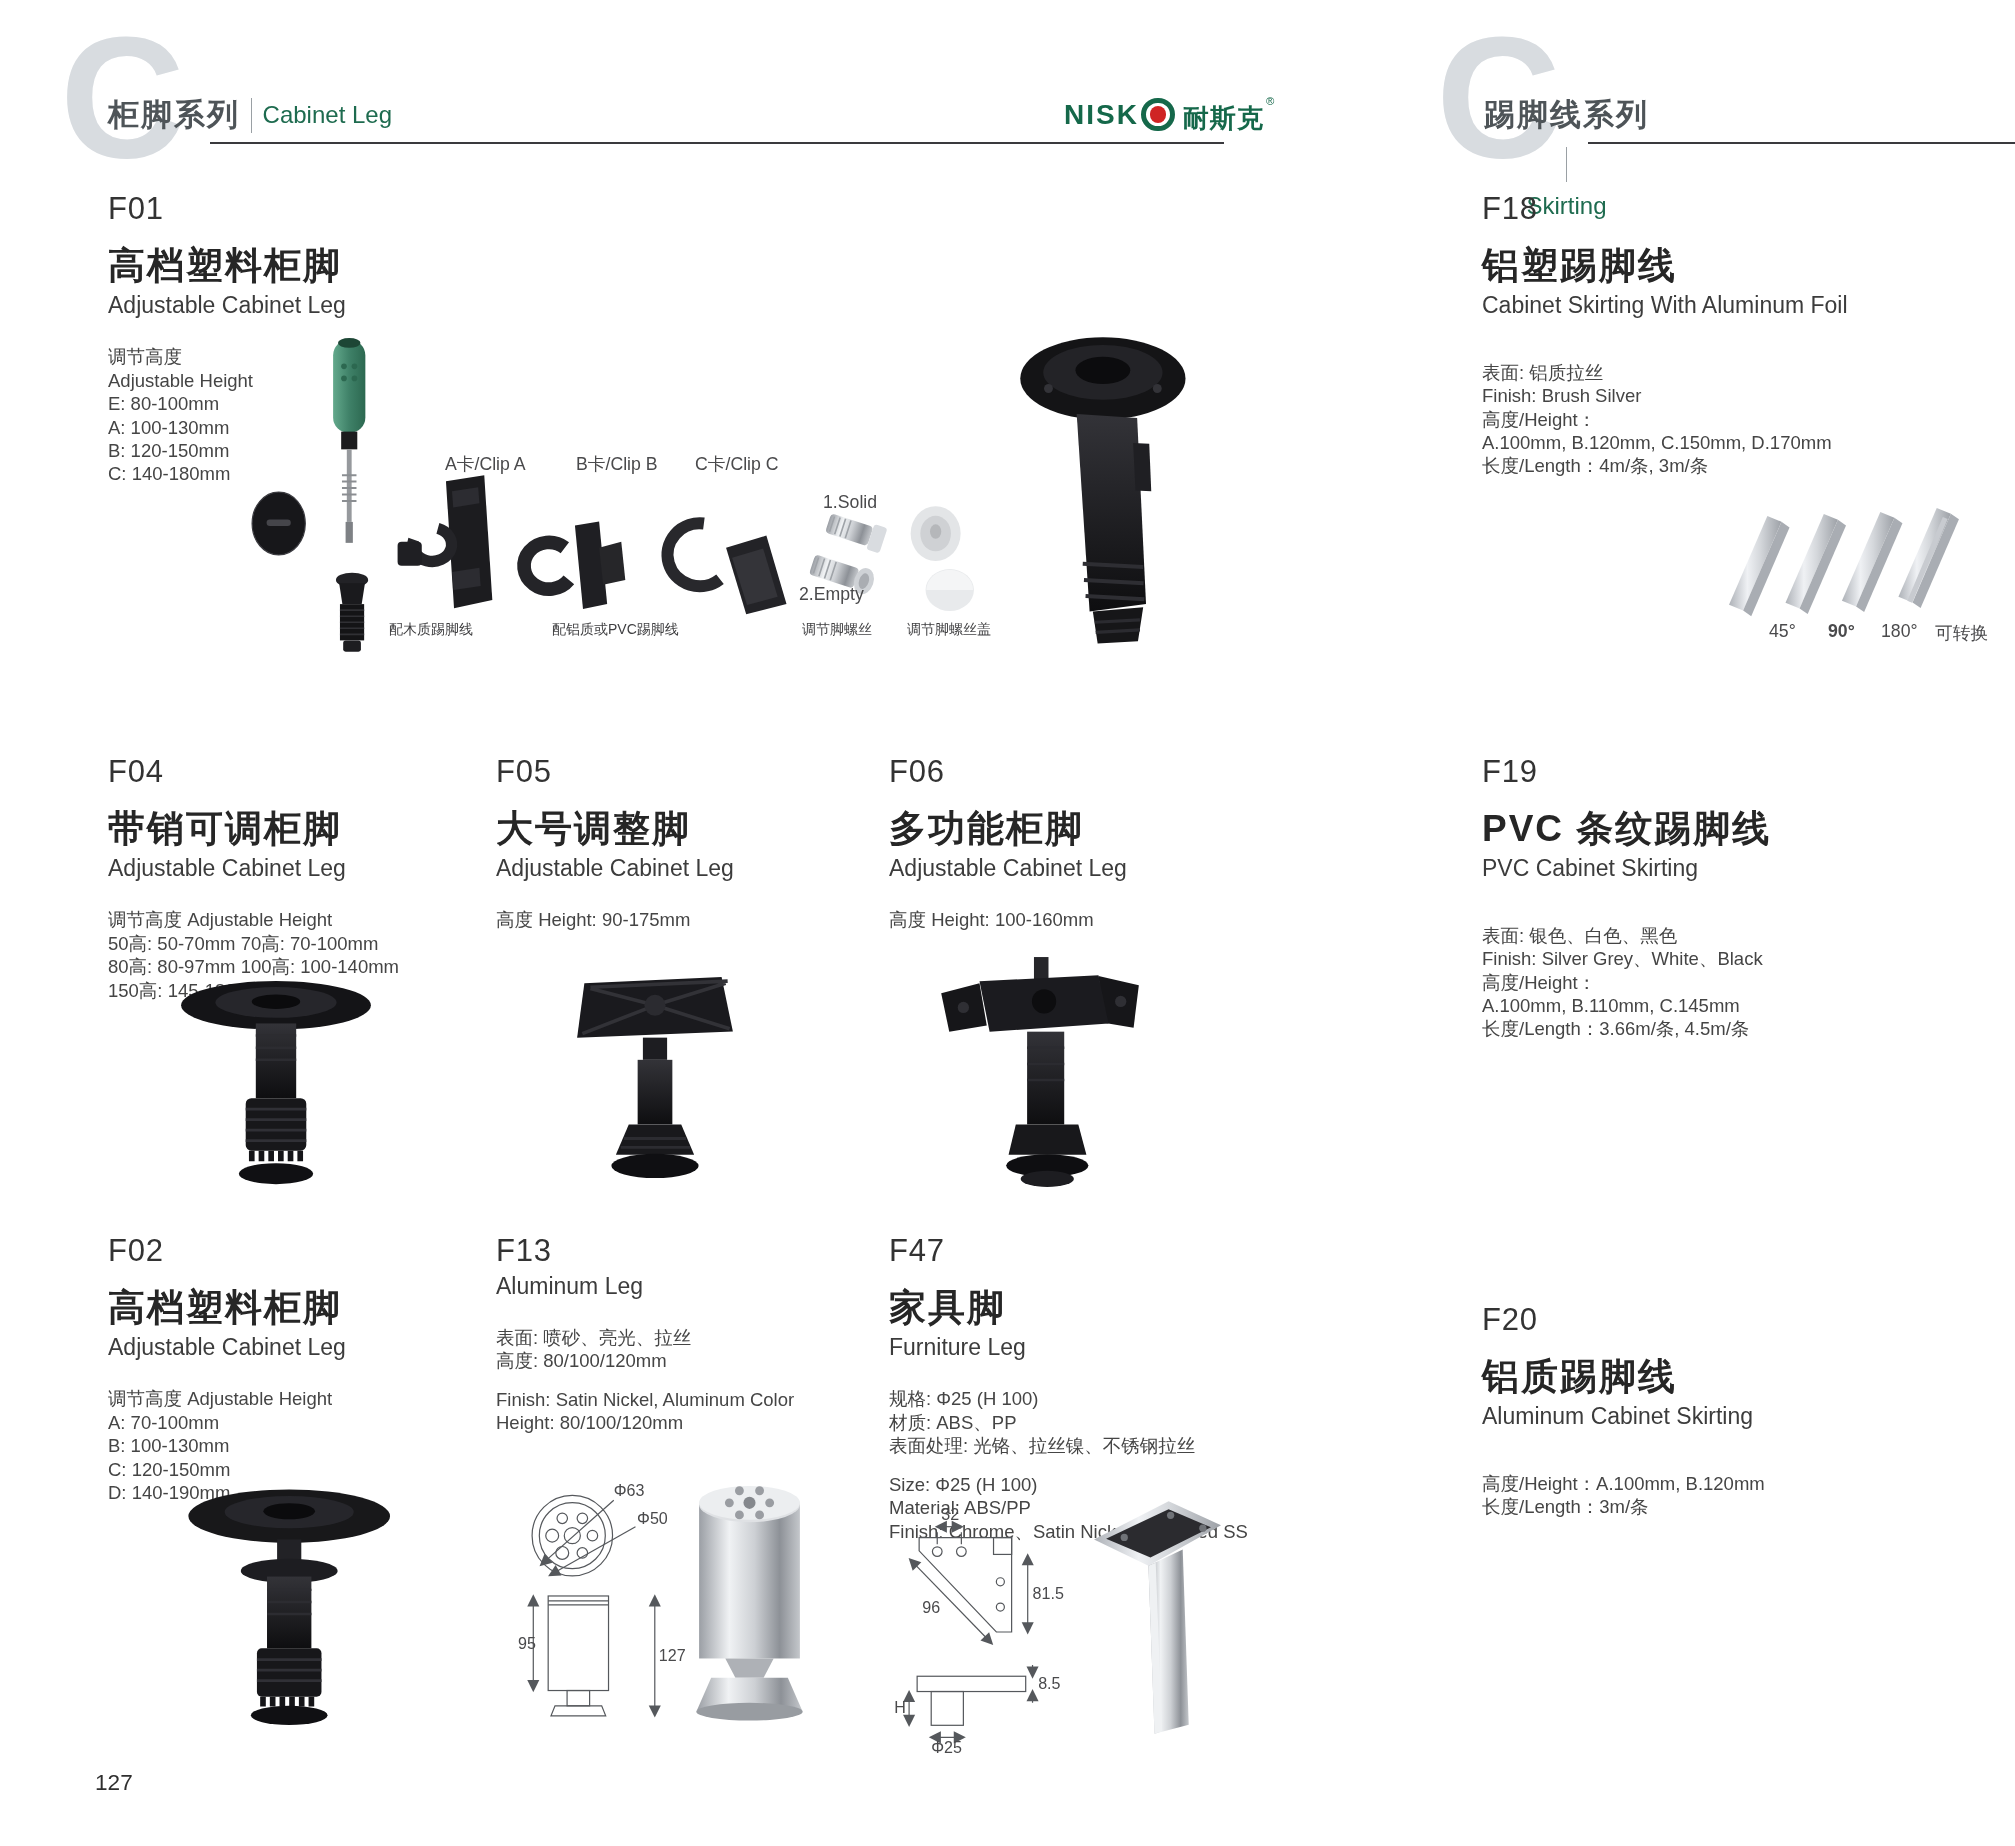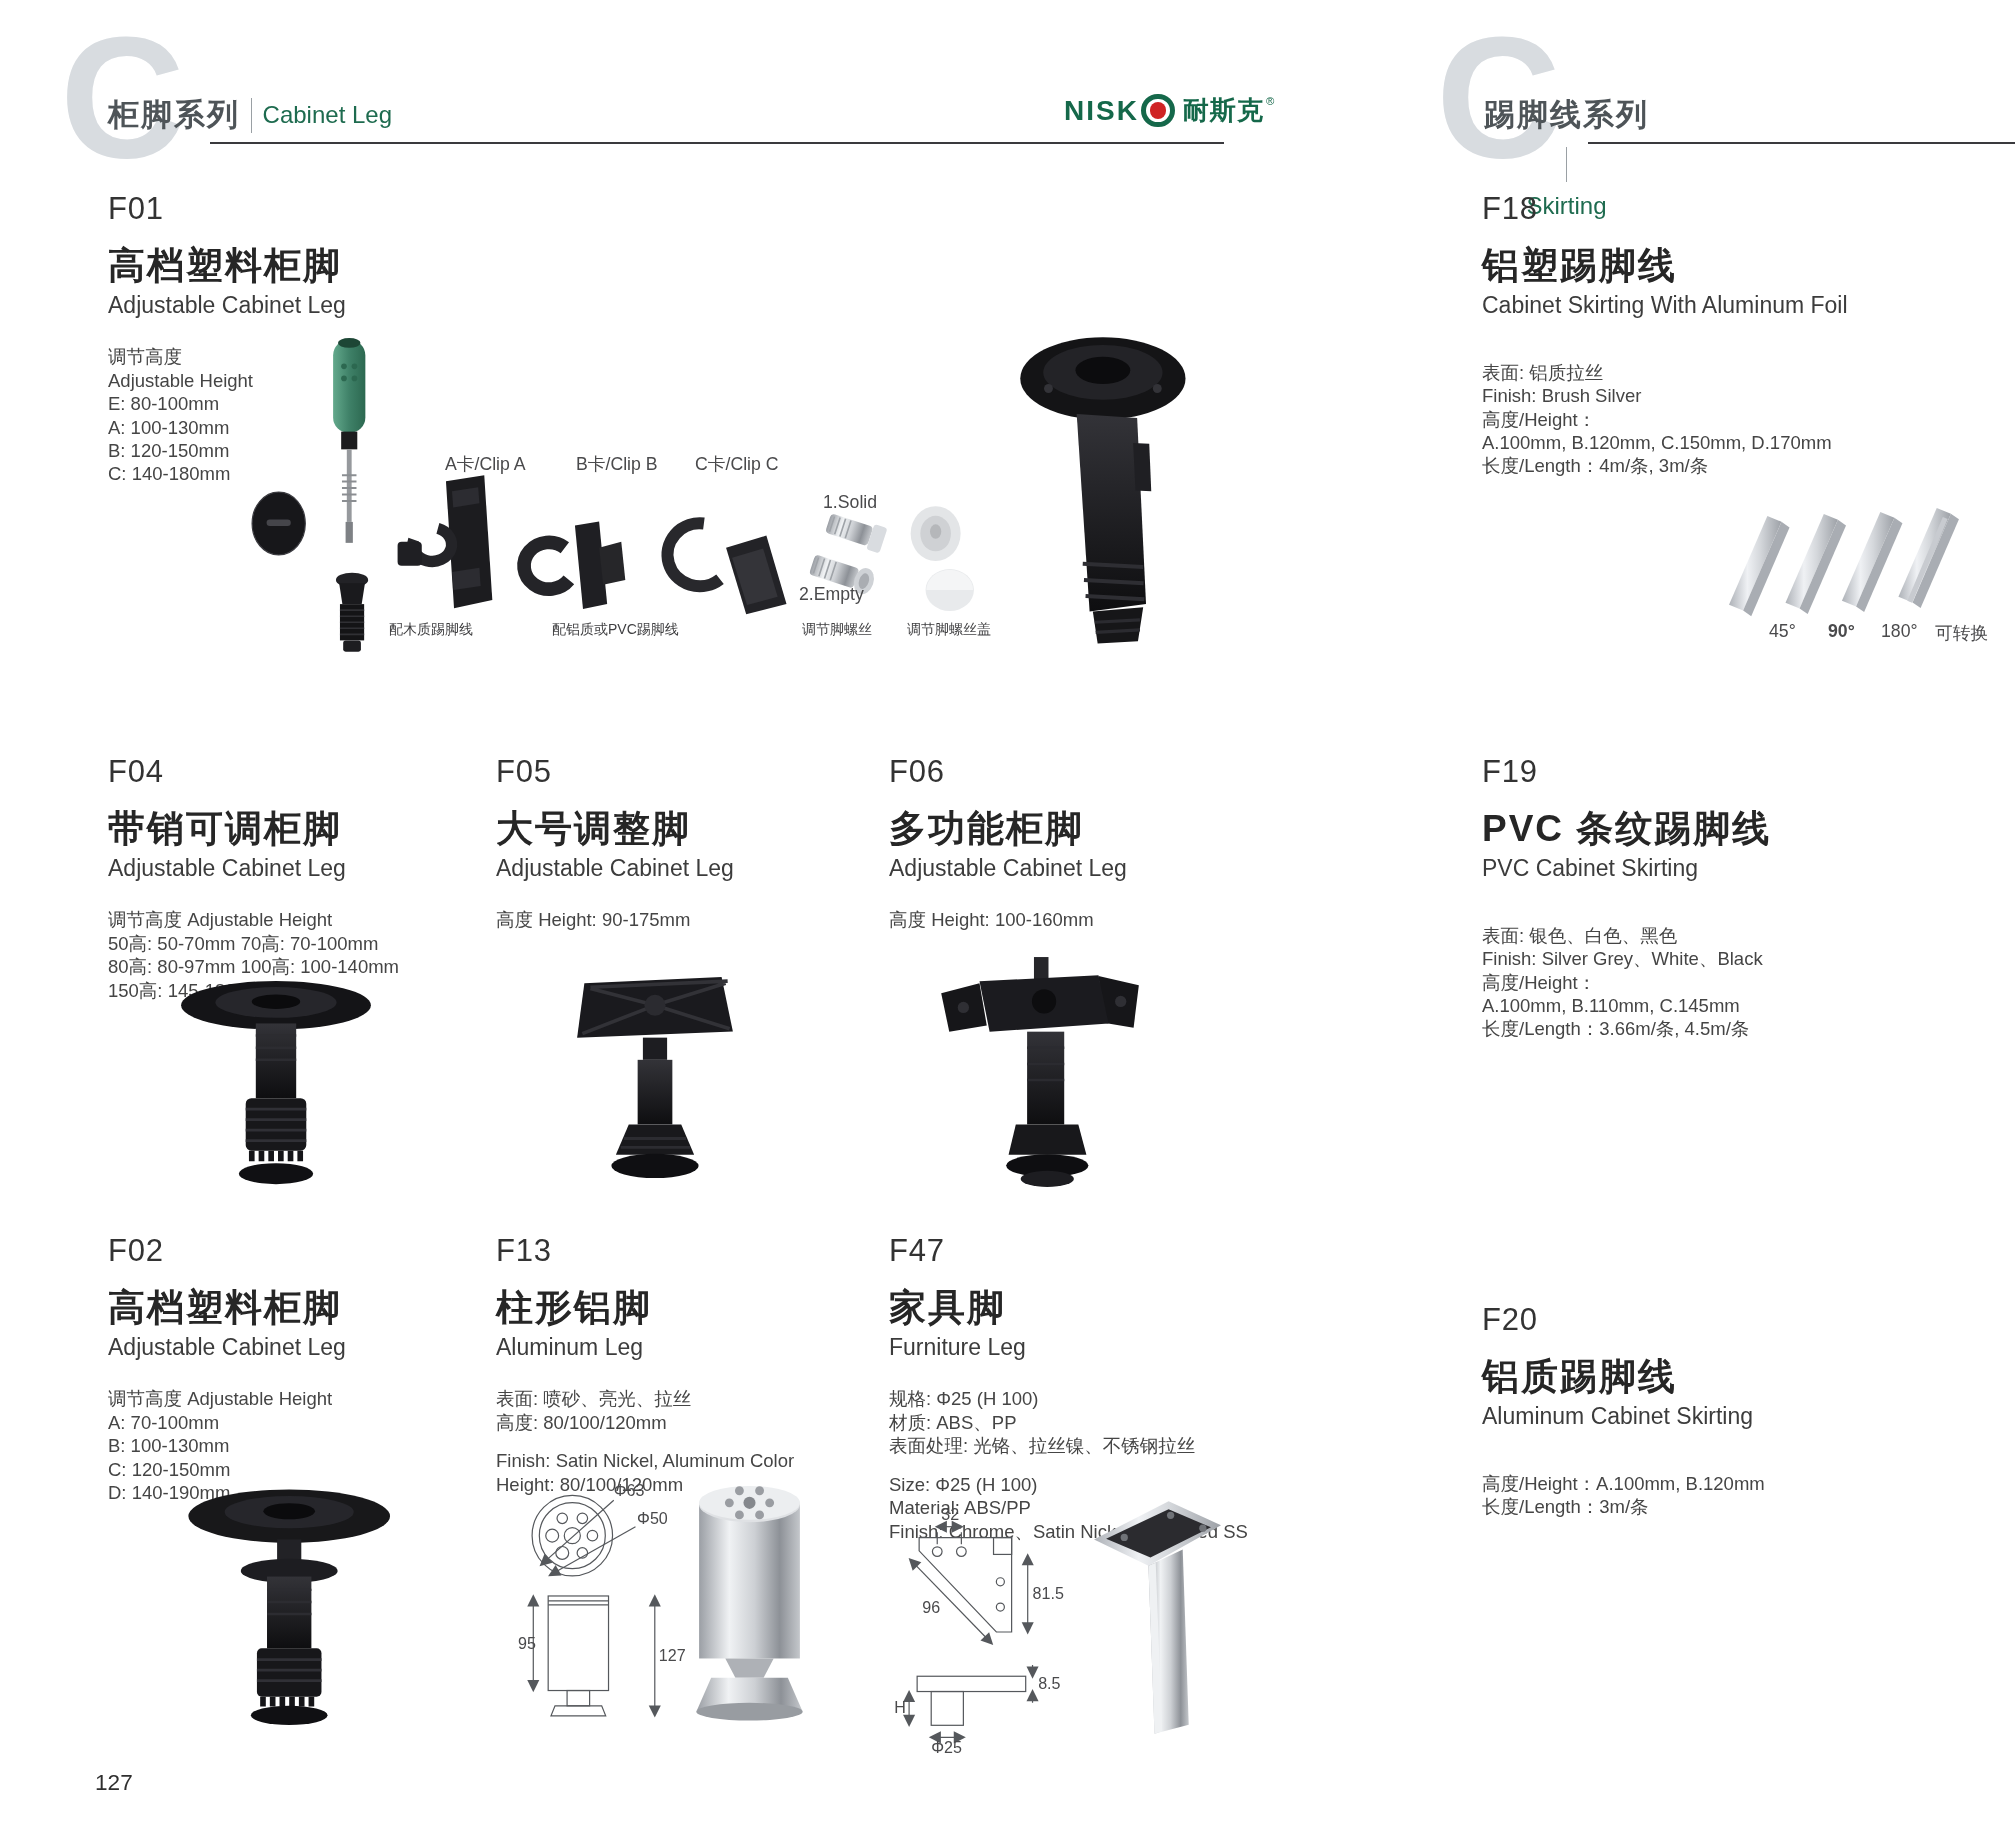--- a/index.html
+++ b/index.html
@@ -10,21 +10,21 @@
   .wm{position:absolute;top:11.3px;font-size:173px;font-weight:700;line-height:1;color:#d8dce0;letter-spacing:0;}
   .hdr{position:absolute;top:94px;display:flex;align-items:center;gap:10.5px;}
   .hcn{font-size:31px;font-weight:700;color:#4e5458;letter-spacing:2px;}
   .hbar{width:1.6px;height:35px;background:#9aa0a4;}
   .hen{font-size:24px;color:#1e6b4f;}
   .rule{position:absolute;top:142px;height:2px;background:#3a3a3e;}
   .logo{position:absolute;top:93px;display:flex;align-items:center;color:#15684a;}
   .lt{font-size:28px;font-weight:800;letter-spacing:2px;}
   .lo{width:23.4px;height:23.4px;border:5.2px solid #15684a;border-radius:50%;position:relative;margin:0 2.4px;}
   .lo::after{content:"";position:absolute;inset:3.6px;background:#cf2424;border-radius:50%;}
-  .lcn{font-size:26px;font-weight:800;margin-left:5.6px;letter-spacing:1.2px;}
+  .lcn{font-size:26px;font-weight:800;margin-left:5.6px;letter-spacing:1.2px;margin-top:8px;}
   .lreg{font-size:11.3px;align-self:flex-start;margin-top:1.6px;margin-left:1.6px;}
   
   .block{position:absolute;width:407px;}
   .code{font-size:31px;color:#333;letter-spacing:0.8px;line-height:1;}
   .cn{font-size:37px;font-weight:700;color:#262626;margin-top:22.6px;letter-spacing:2px;line-height:1.05;}
   .en{font-size:23px;color:#3c3c3c;margin-top:8px;line-height:1.1;}
   .specs{margin-top:26.6px;}
   .specs p{font-size:18.5px;line-height:23.4px;color:#454545;margin:0;}
   .specs .gap{height:15.3px;}
   .rp .specs{margin-top:42px;}
@@ -283,21 +283,20 @@
     <rect x="213" y="232" width="110" height="178" fill="url(#gDark)"></rect>
     <path d="M213 265 h110 M213 295 h110 M213 325 h110" stroke="#2c2c31" stroke-width="6"></path>
     <rect x="188" y="410" width="160" height="120" rx="12" fill="#17171a"></rect>
     <path d="M188 438 h160 M188 464 h160 M188 490 h160" stroke="#303036" stroke-width="7"></path>
     <line x1="196" y1="542" x2="340" y2="542" stroke="#151518" stroke-width="24" stroke-dasharray="14 10"></line>
     <ellipse cx="268" cy="576" rx="95" ry="24" fill="#101013"></ellipse>
   </svg>
 
   <div class="block" style="left:496px;top:1235px;">
     <div class="code">F13</div>
-    <div class="cn">柱形铝脚</div>
     <div class="en">Aluminum Leg</div>
     <div class="specs">
       <p>表面: 喷砂、亮光、拉丝</p>
       <p>高度: 80/100/120mm</p>
       <div class="gap"></div>
       <p>Finish: Satin Nickel, Aluminum Color</p>
       <p>Height: 80/100/120mm</p>
     </div>
   </div>
   <svg class="abs" style="left:518px;top:1475px;" width="173" height="250" viewBox="0 0 430 620">

